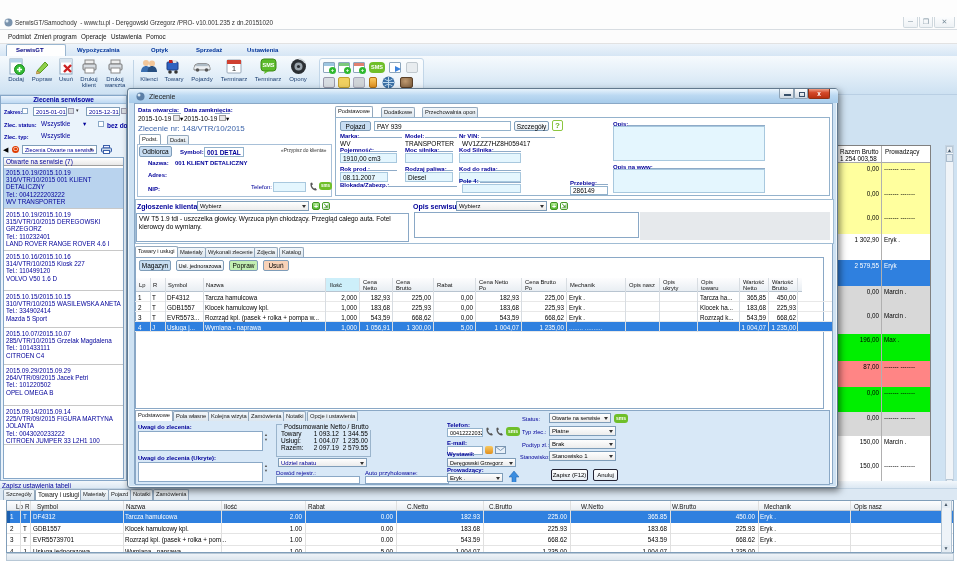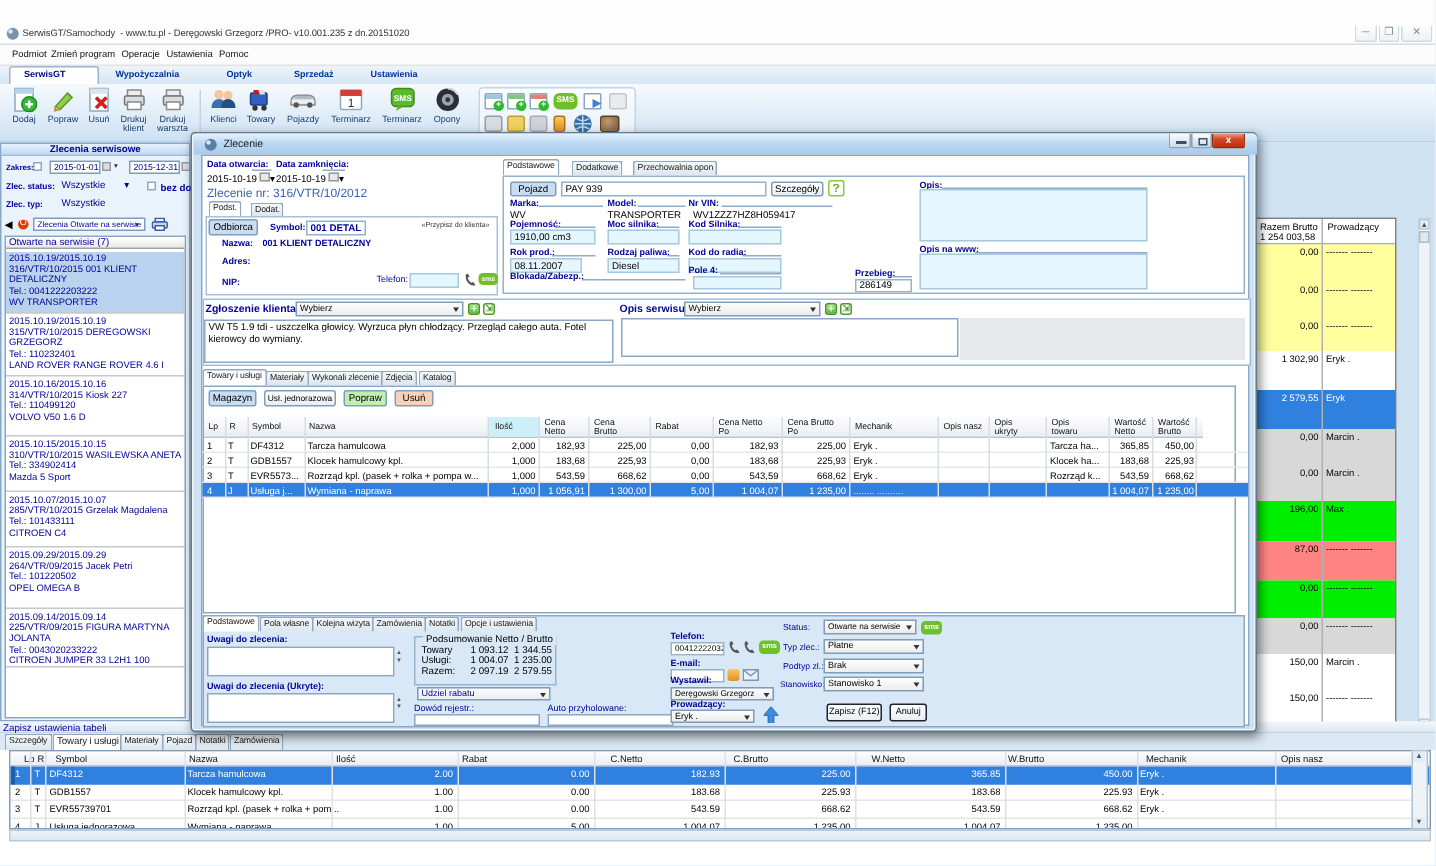--- a/index.html
+++ b/index.html
@@ -421,21 +421,21 @@
   <div style="position:absolute;left:679px;top:0;width:22px;height:10px;background:linear-gradient(#f0a088,#d44a2a 40%,#b83010);border:1px solid #8a3015;border-top:none;border-radius:0 0 2px 2px;color:#fff;font-size:6.5px;text-align:center;line-height:9px;font-weight:bold;">x</div>
  </div>
  <div style="position:absolute;left:701px;top:115px;width:4px;height:8px;background:#2db82d;"></div>
  <div style="position:absolute;left:699px;top:317px;width:5px;height:10px;background:#2db82d;"></div>
  <div id="dlg-client">
 
   <div class="lab" style="left:3px;top:3px;">Data otwarcia:</div>
   <div class="lab" style="left:49px;top:3px;">Data zamknięcia:</div>
   <div class="val" style="left:3px;top:11px;">2015-10-19 <span style="display:inline-block;width:7px;height:6px;background:#e8e8e8;border:1px solid #999;"></span>▾</div>
   <div class="val" style="left:49px;top:11px;">2015-10-19 <span style="display:inline-block;width:7px;height:6px;background:#e8e8e8;border:1px solid #999;"></span>▾</div>
-  <div style="position:absolute;left:3px;top:20px;font-size:8px;color:#3c64aa;">Zlecenie nr: 316/VTR/10/2012</div>
+  <div style="position:absolute;left:3px;top:20px;font-size:8px;color:#3c64aa;">Zlecenie nr: 148/VTR/10/2015</div>
   <div class="tab on" style="left:4px;top:30px;height:10px;">Podst.</div>
   <div class="tab" style="left:32px;top:31px;height:9px;">Dodat.</div>
   <div style="position:absolute;left:2px;top:40px;width:195px;height:53px;border:1px solid #a8c0d8;background:#fff;"></div>
   <div class="btn" style="left:4px;top:42px;width:33px;height:11px;background:#c8ddf2;line-height:10px;">Odbiorca</div>
   <div class="lab" style="left:45px;top:45px;">Symbol:</div>
   <div class="inp" style="left:69px;top:43px;width:40px;height:10px;line-height:9px;color:#000099;font-weight:bold;">001 DETAL</div>
   <div style="position:absolute;left:146px;top:44px;font-size:4.8px;color:#333;">«Przypisz do klienta»</div>
   <div class="lab" style="left:13px;top:56px;">Nazwa:</div>
   <div class="lab" style="left:40px;top:56px;">001 KLIENT DETALICZNY</div>
   <div class="lab" style="left:13px;top:68px;">Adres:</div>

